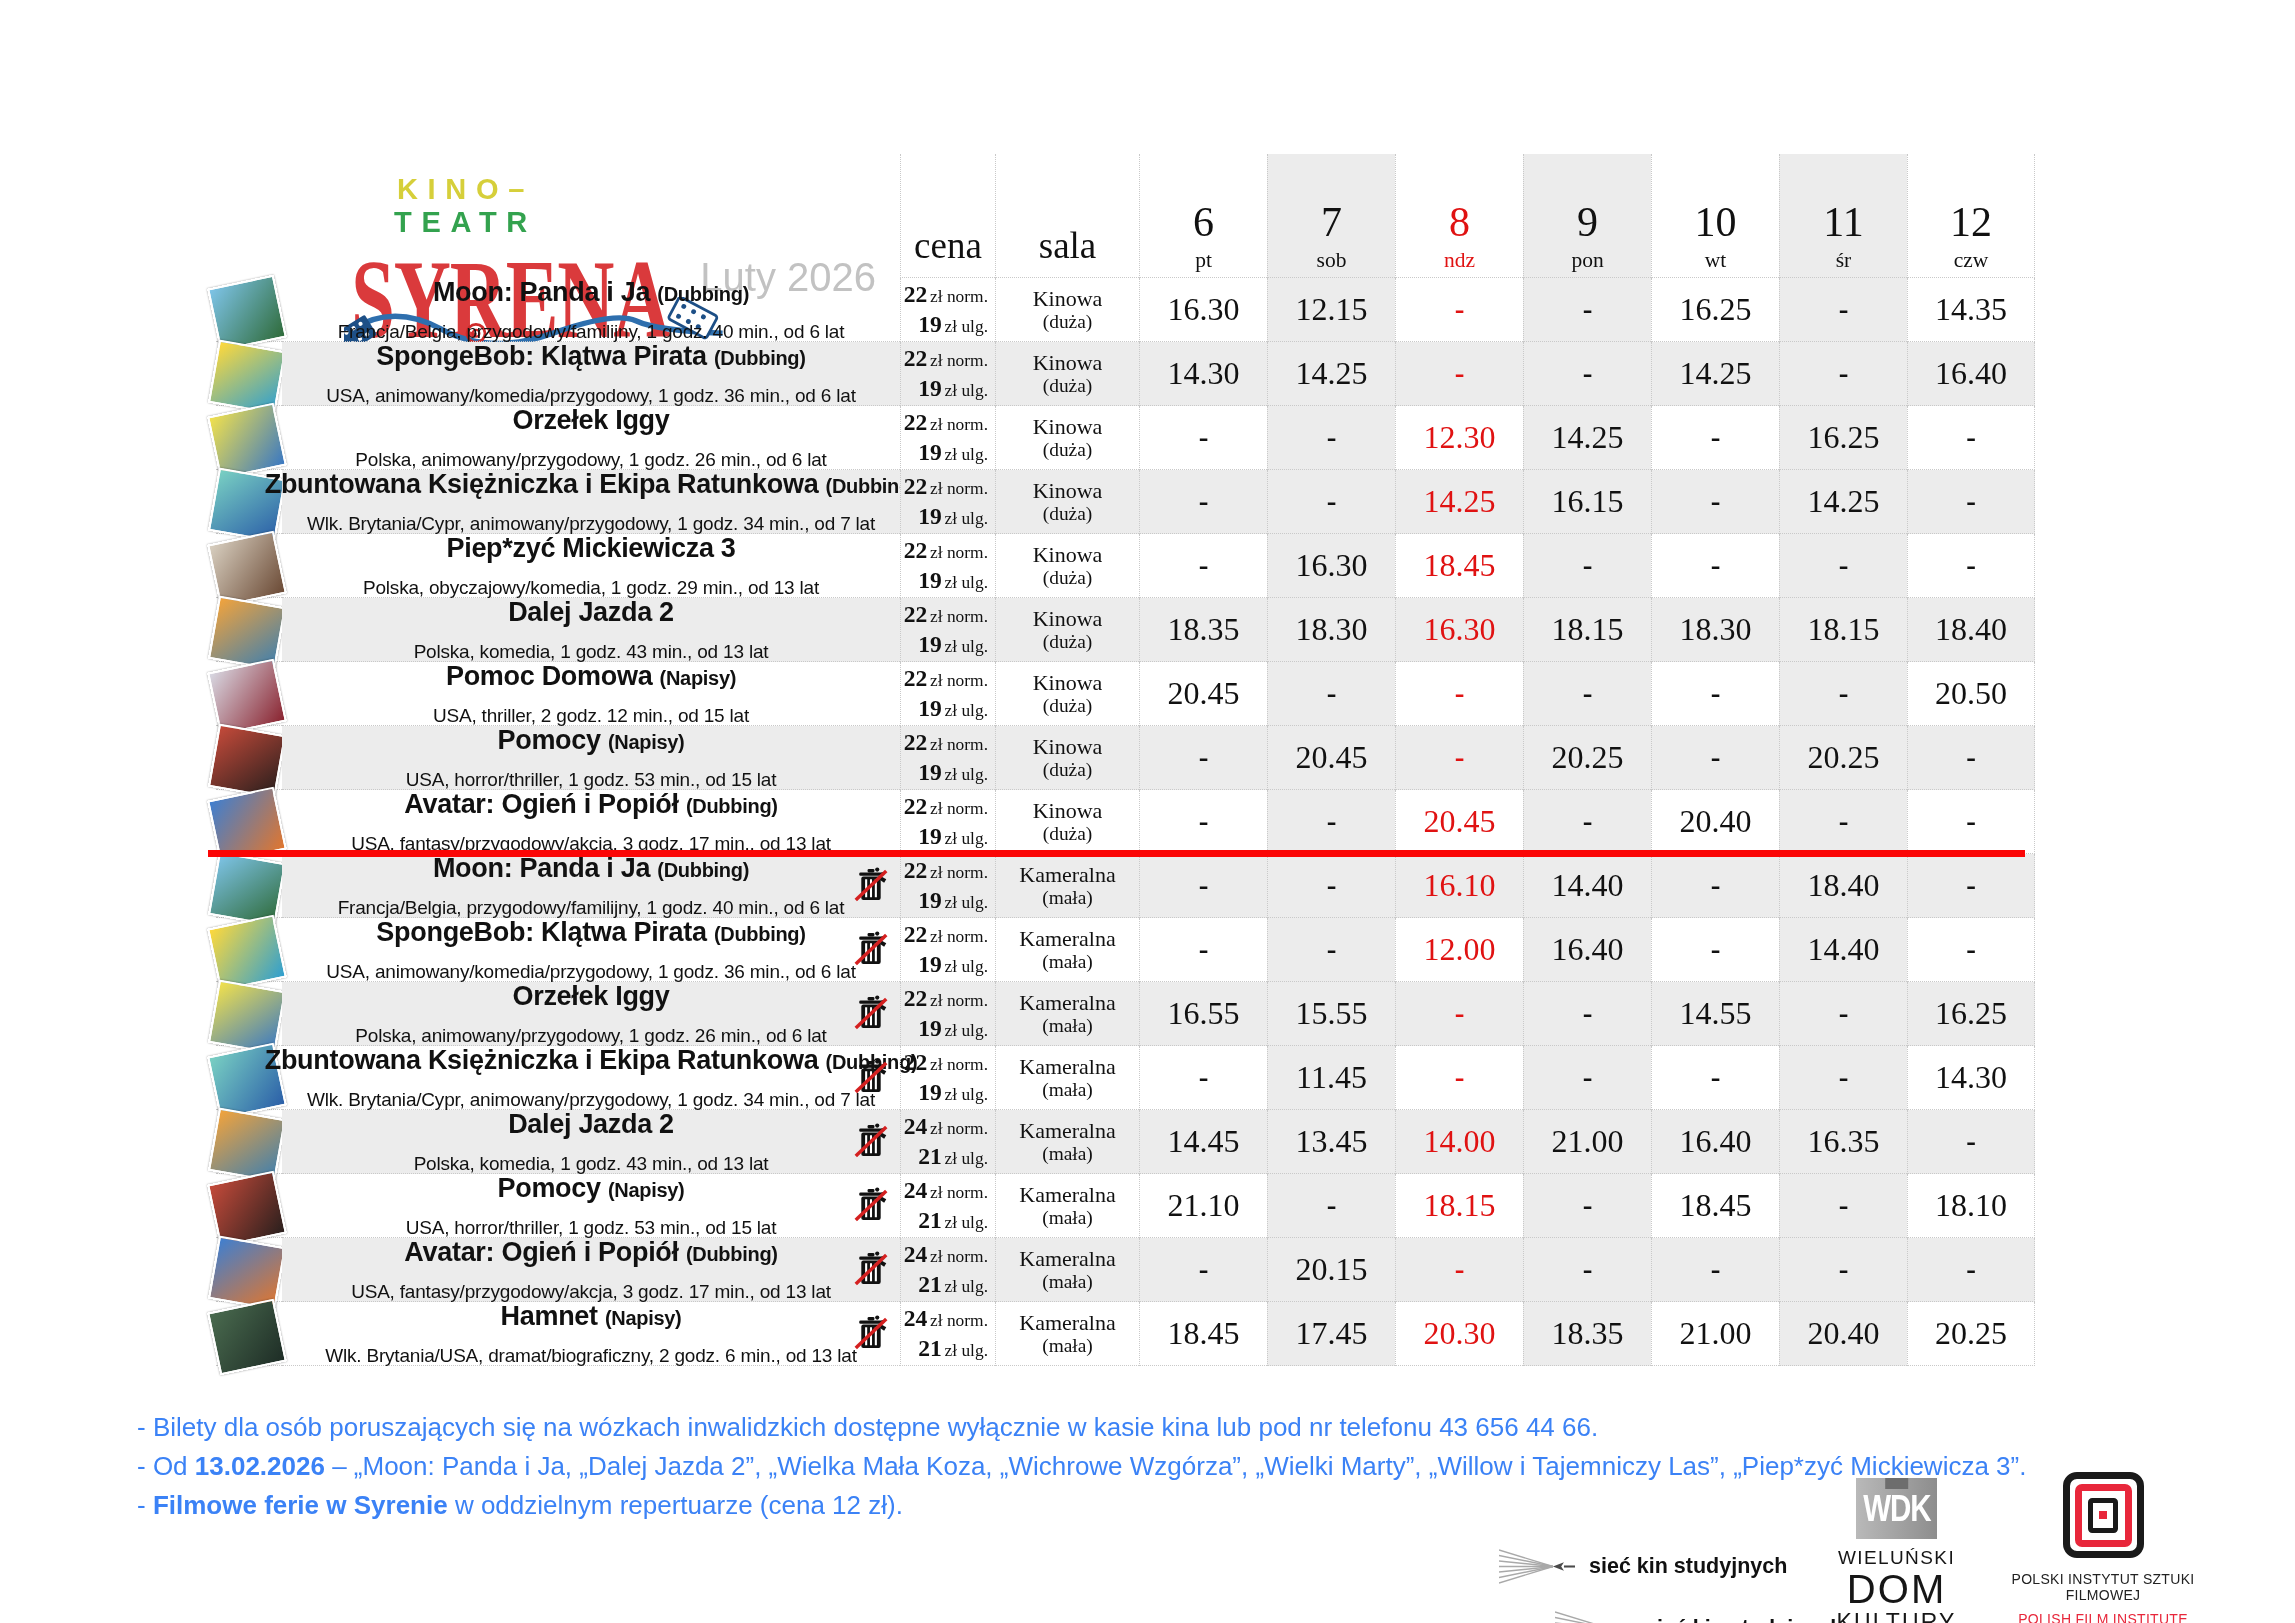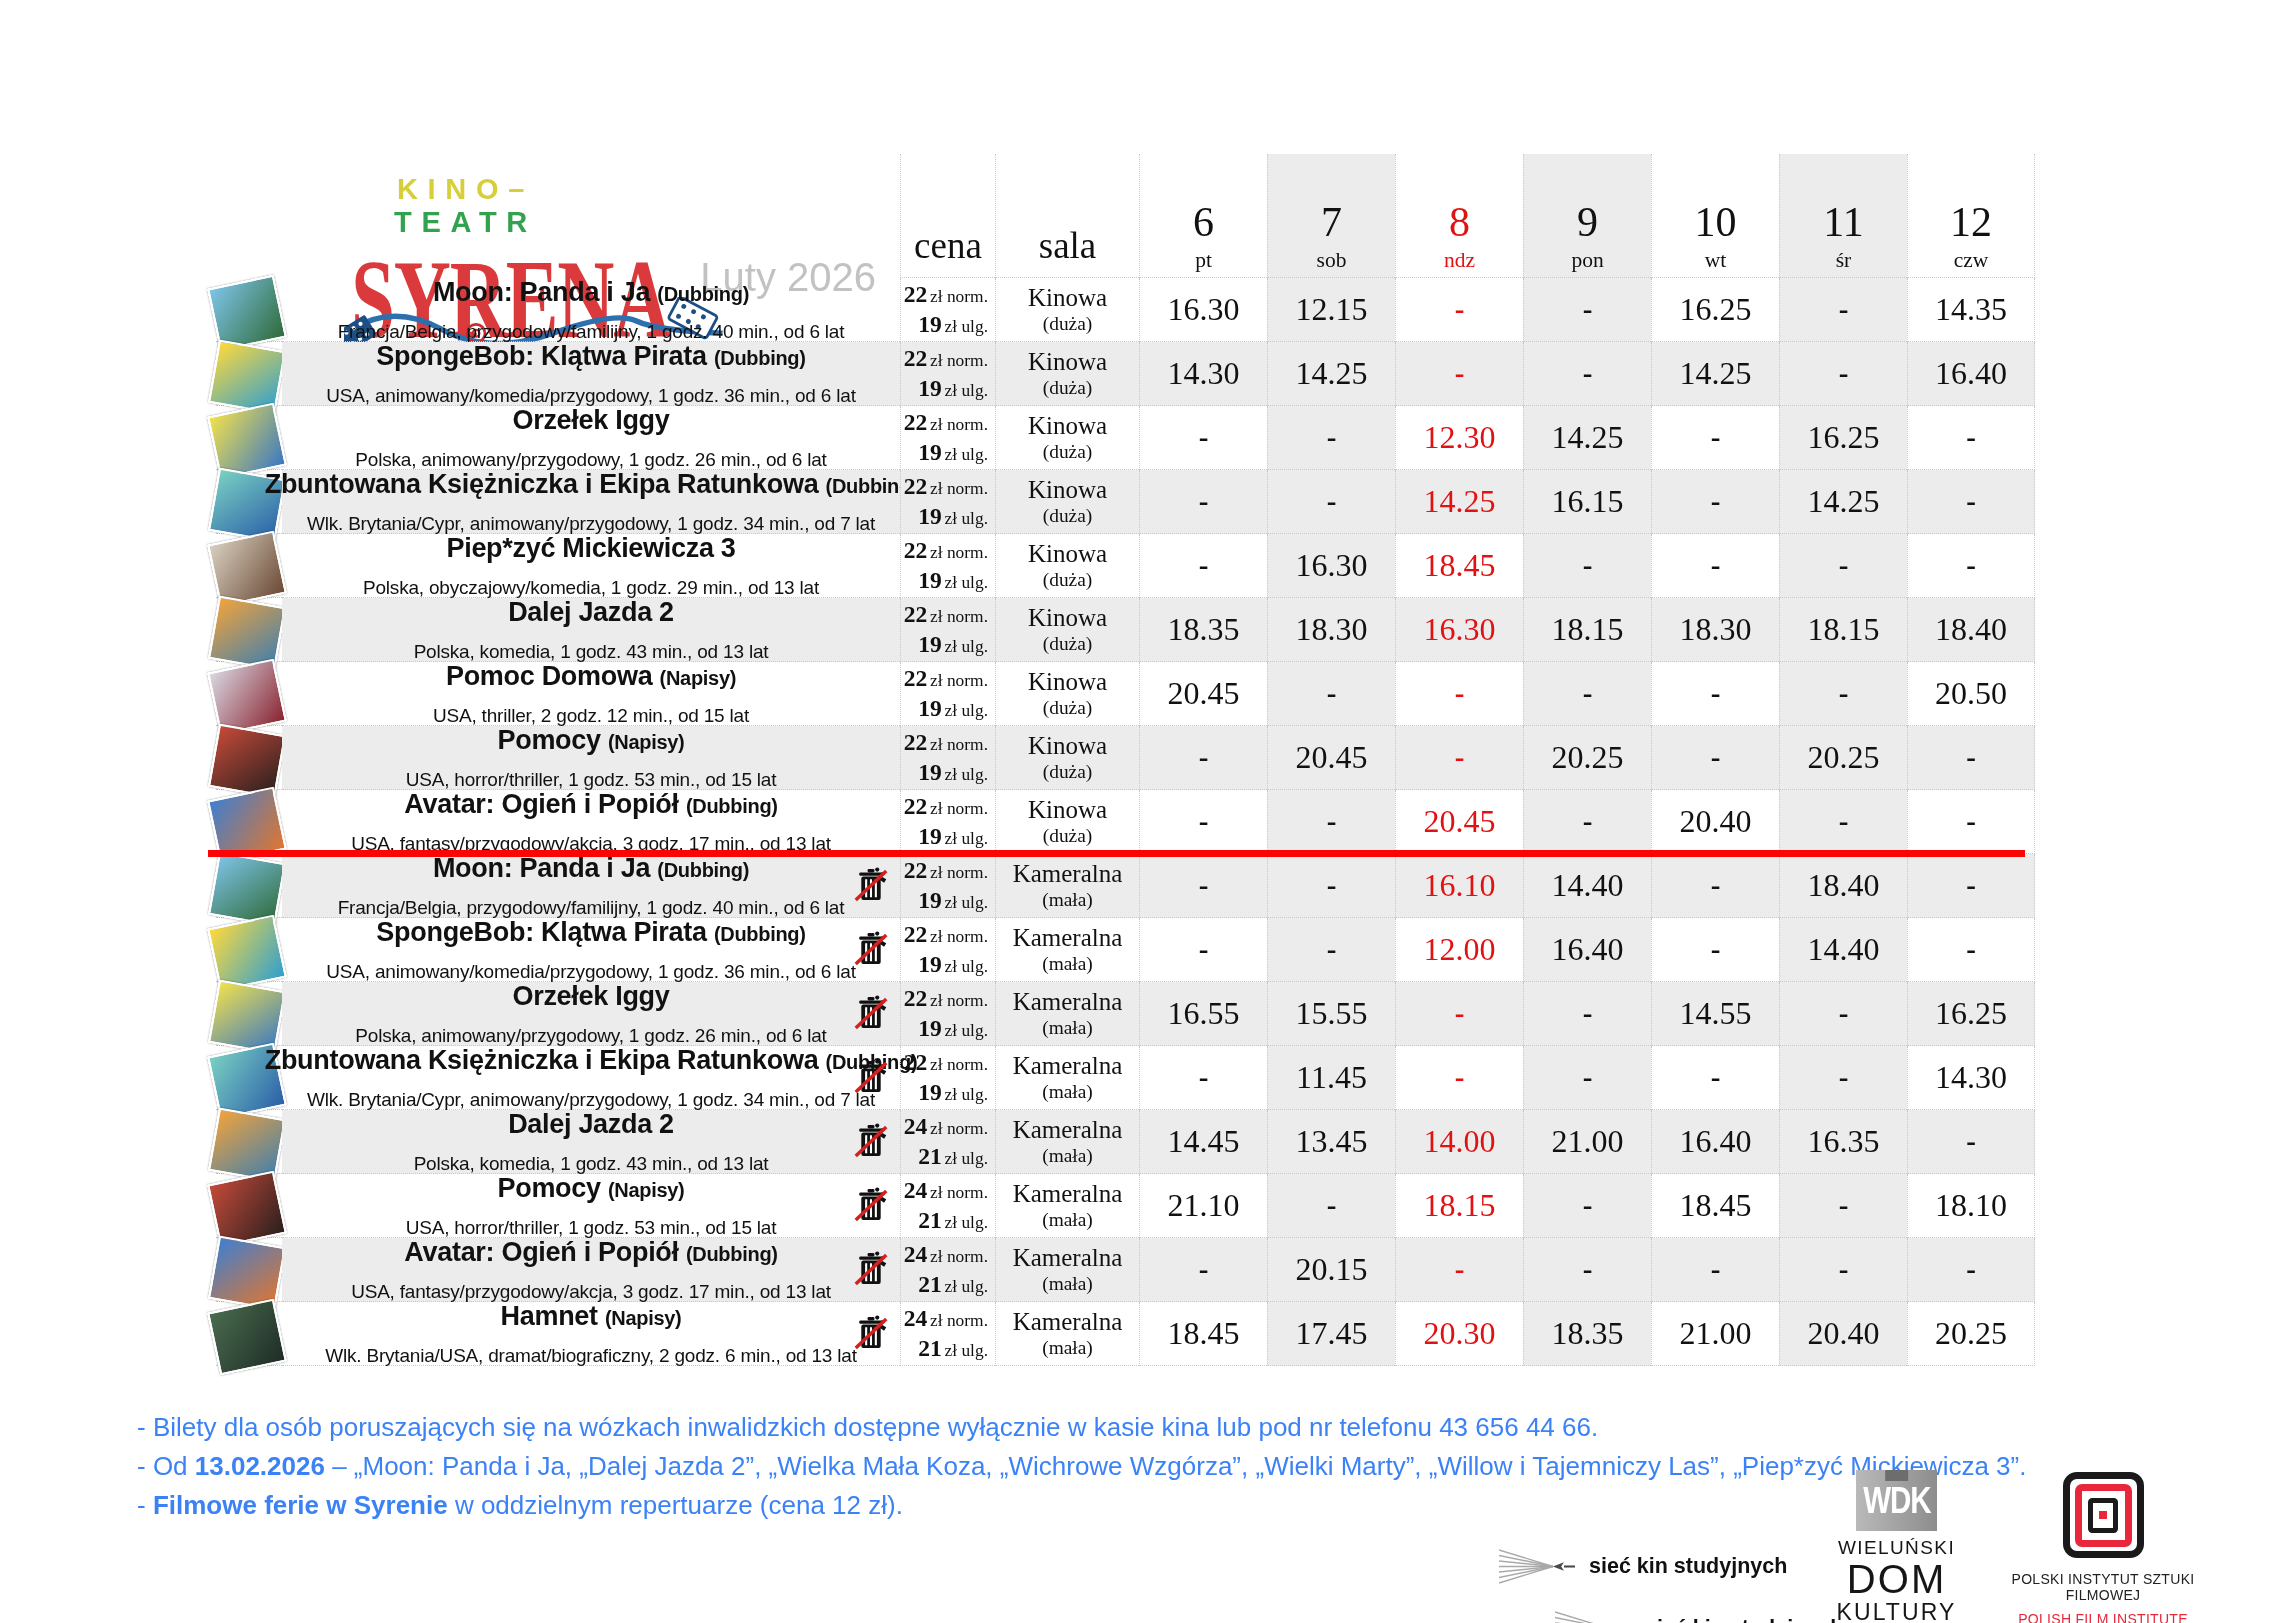--- a/index.html
+++ b/index.html
@@ -45,40 +45,40 @@
   .t1{font-weight:bold;font-size:27px;letter-spacing:-0.3px;white-space:nowrap;}
   .t1 .fmt{font-size:20px;font-weight:bold;}
   .t2{font-size:19px;letter-spacing:-0.2px;margin-top:14px;white-space:nowrap;}
   .trash{position:absolute;right:11px;top:50%;transform:translateY(-50%);}
 
   .price{display:flex;flex-direction:column;justify-content:center;align-items:flex-end;
          padding-right:7px;line-height:1.25;}
   .pnum{font-weight:bold;font-size:23.6px;}
   .punit{font-size:17.4px;}
   .salac{display:flex;flex-direction:column;align-items:center;justify-content:center;line-height:1.15;}
-  .s1{font-size:25px;text-align:center;}
+  .s1{font-size:22px;text-align:center;}
   .s2{font-size:19.4px;}
   .time{display:flex;align-items:center;justify-content:center;font-size:32px;}
   .time.dash{font-weight:bold;font-size:29px;}
 
   .divider{position:absolute;left:208px;top:850px;width:1817px;height:7px;background:#fb0606;z-index:6;}
 
   
   .notes{position:absolute;left:137px;top:1408px;font-family:"Liberation Sans",sans-serif;
          font-size:26px;line-height:1.5;color:#3b82f6;}
   .notes .b{font-weight:bold;}
 
   
   .sks{position:absolute;display:flex;align-items:center;gap:14px;
        font-family:"Liberation Sans",sans-serif;font-weight:bold;font-size:21.5px;color:#111;}
   .sks-main{left:1499px;top:1547px;}
   .sks-cut{left:1555px;top:1609px;}
   .wdk{position:absolute;left:1834px;top:1470px;width:125px;text-align:center;
        font-family:"Liberation Sans",sans-serif;color:#161616;}
-  .wdk-mark{width:81px;height:61px;margin:0 auto;background:linear-gradient(90deg,#b9b9b9,#8d8d8d);
+  .wdk-mark{width:81px;height:61px;margin:8px auto;background:linear-gradient(90deg,#b9b9b9,#8d8d8d);
             display:flex;align-items:center;justify-content:center;position:relative;}
   .wdk-mark:before{content:"";position:absolute;top:0;left:50%;transform:translateX(-50%);
                    width:23.6px;height:11px;background:#6d6d6d;}
   .wdk-letters{color:#fff;font-size:36px;font-weight:bold;transform:scaleX(.82);letter-spacing:-1.4px;}
   .wdk-l1{font-size:19px;letter-spacing:1.4px;margin-top:5.6px;text-align:center;}
   .wdk-l2{font-size:40px;letter-spacing:2.1px;line-height:1;}
   .wdk-l3{font-size:23px;letter-spacing:2.1px;}
   .pisf{position:absolute;left:1978px;top:1472px;width:250px;text-align:center;
         font-family:"Liberation Sans",sans-serif;}
   .pisf-sq{width:67px;height:72px;margin:0 auto;border:7.6px solid #1a1a1a;border-radius:14px;

